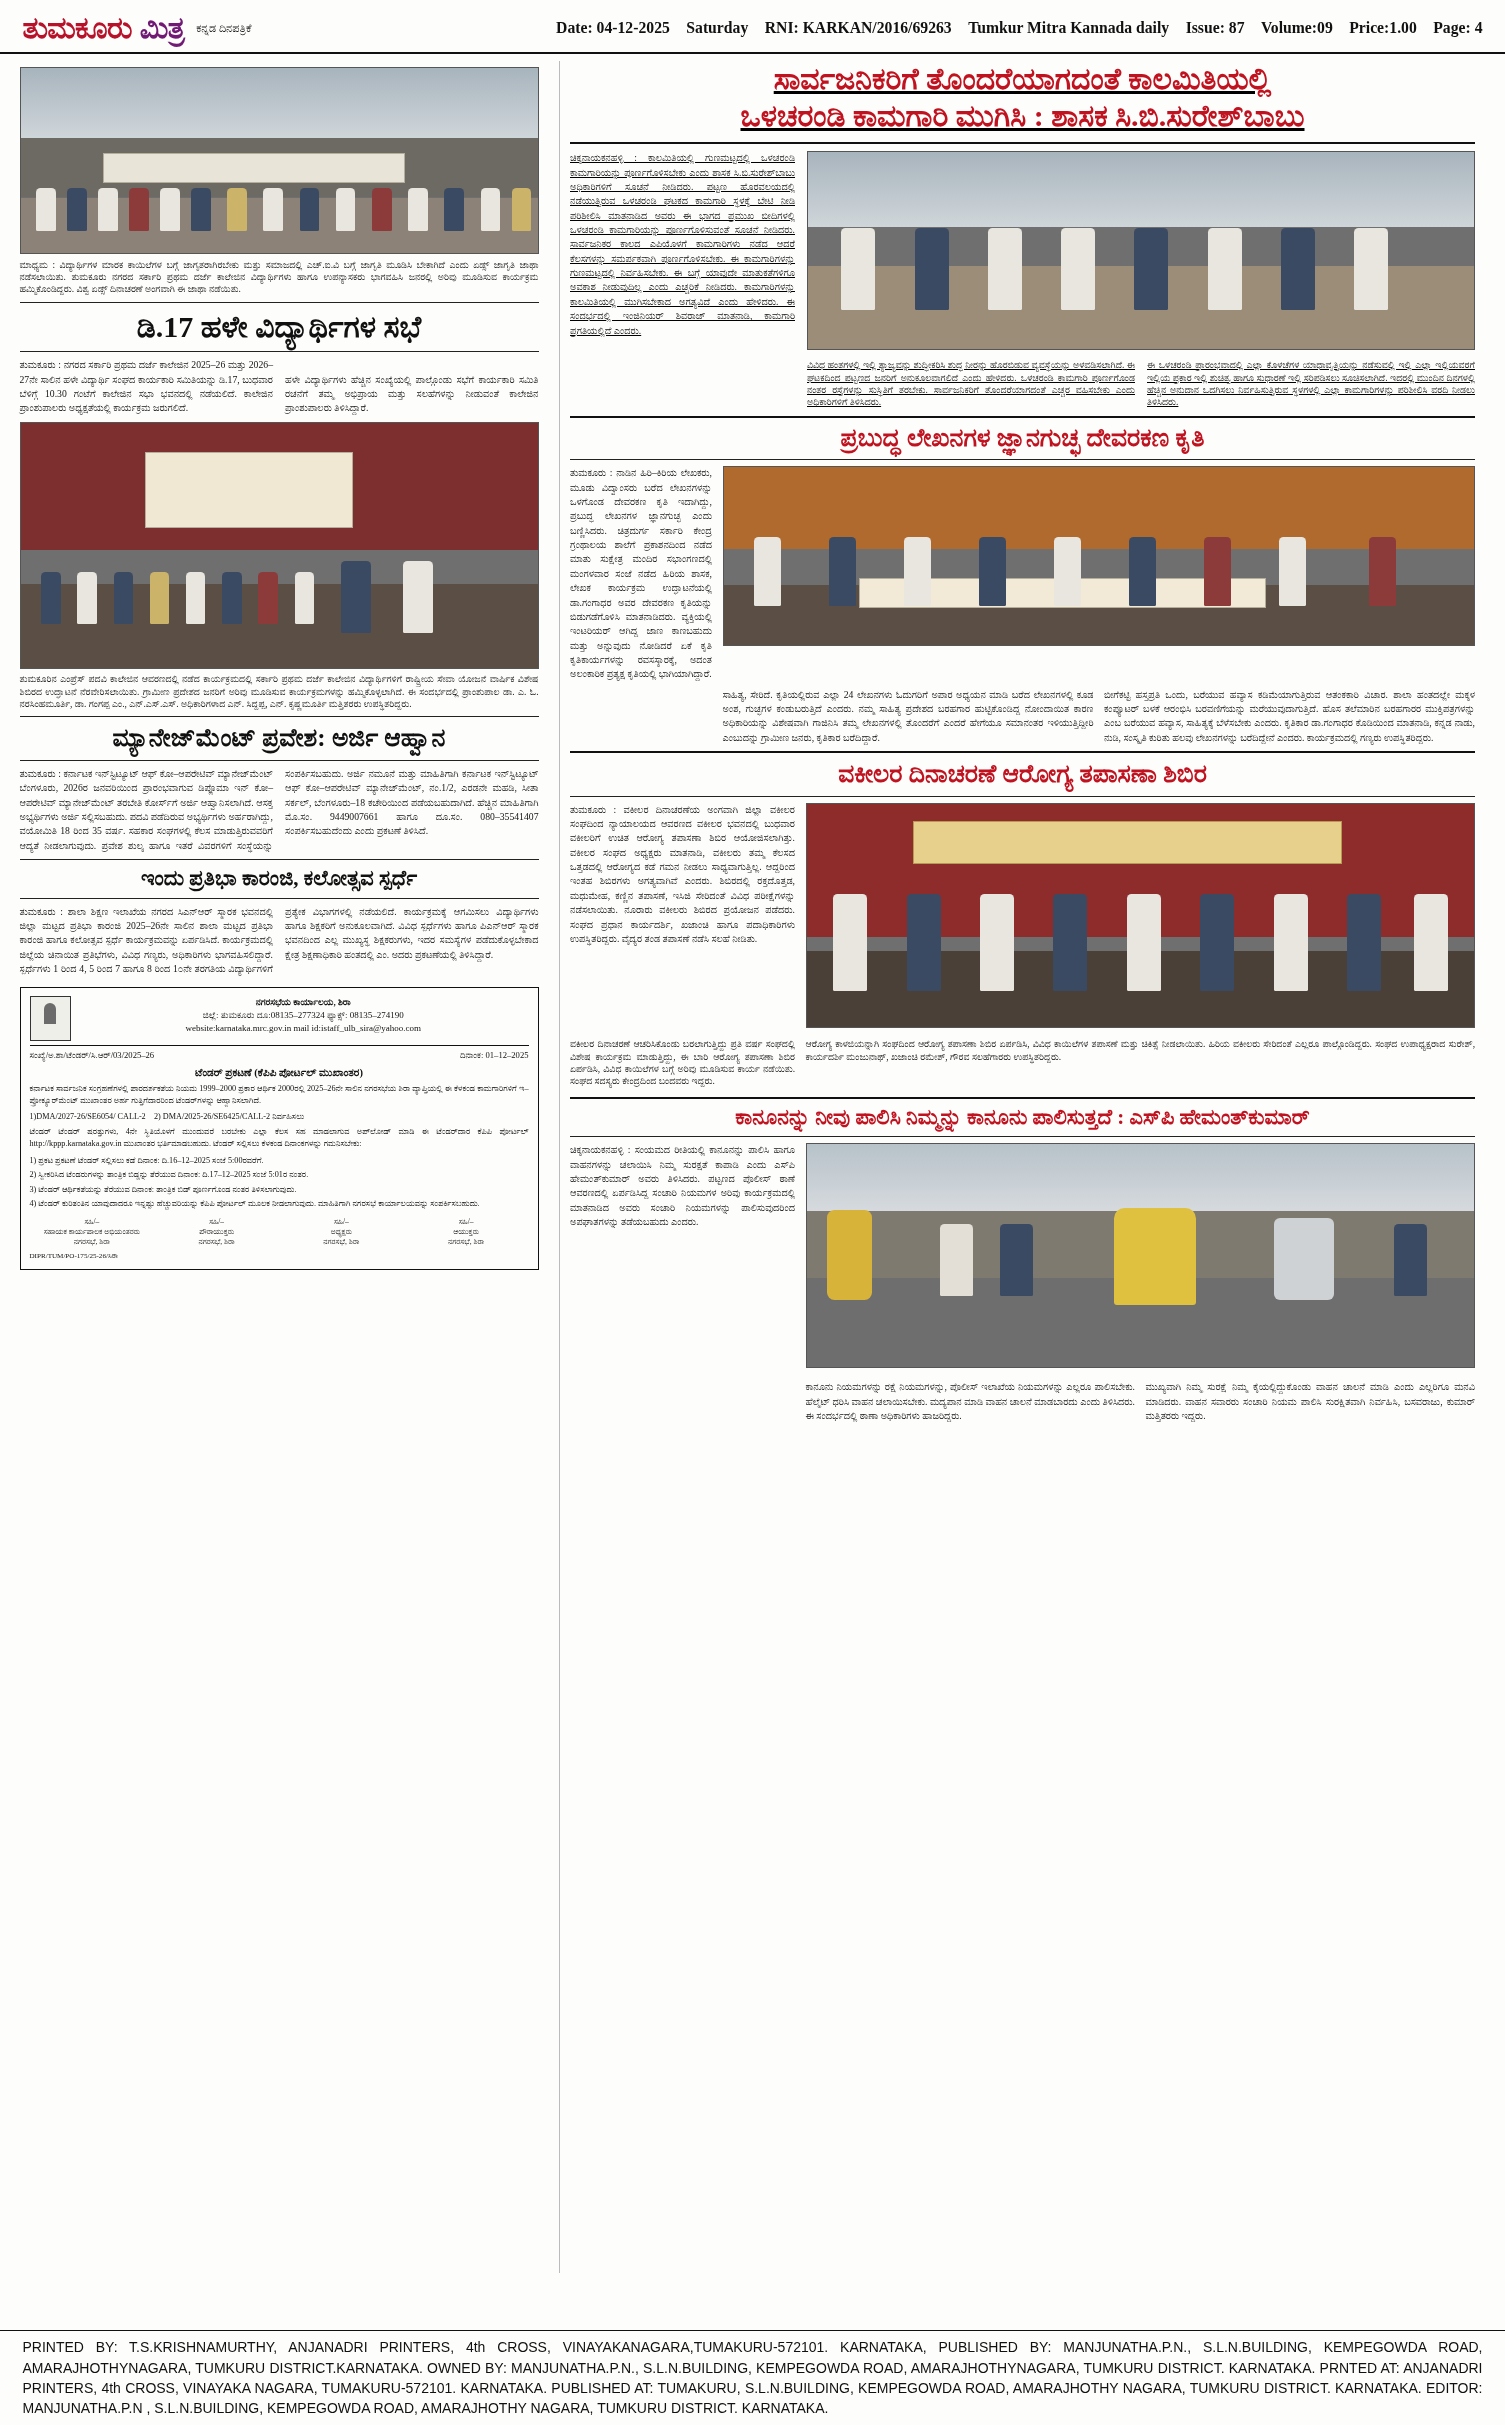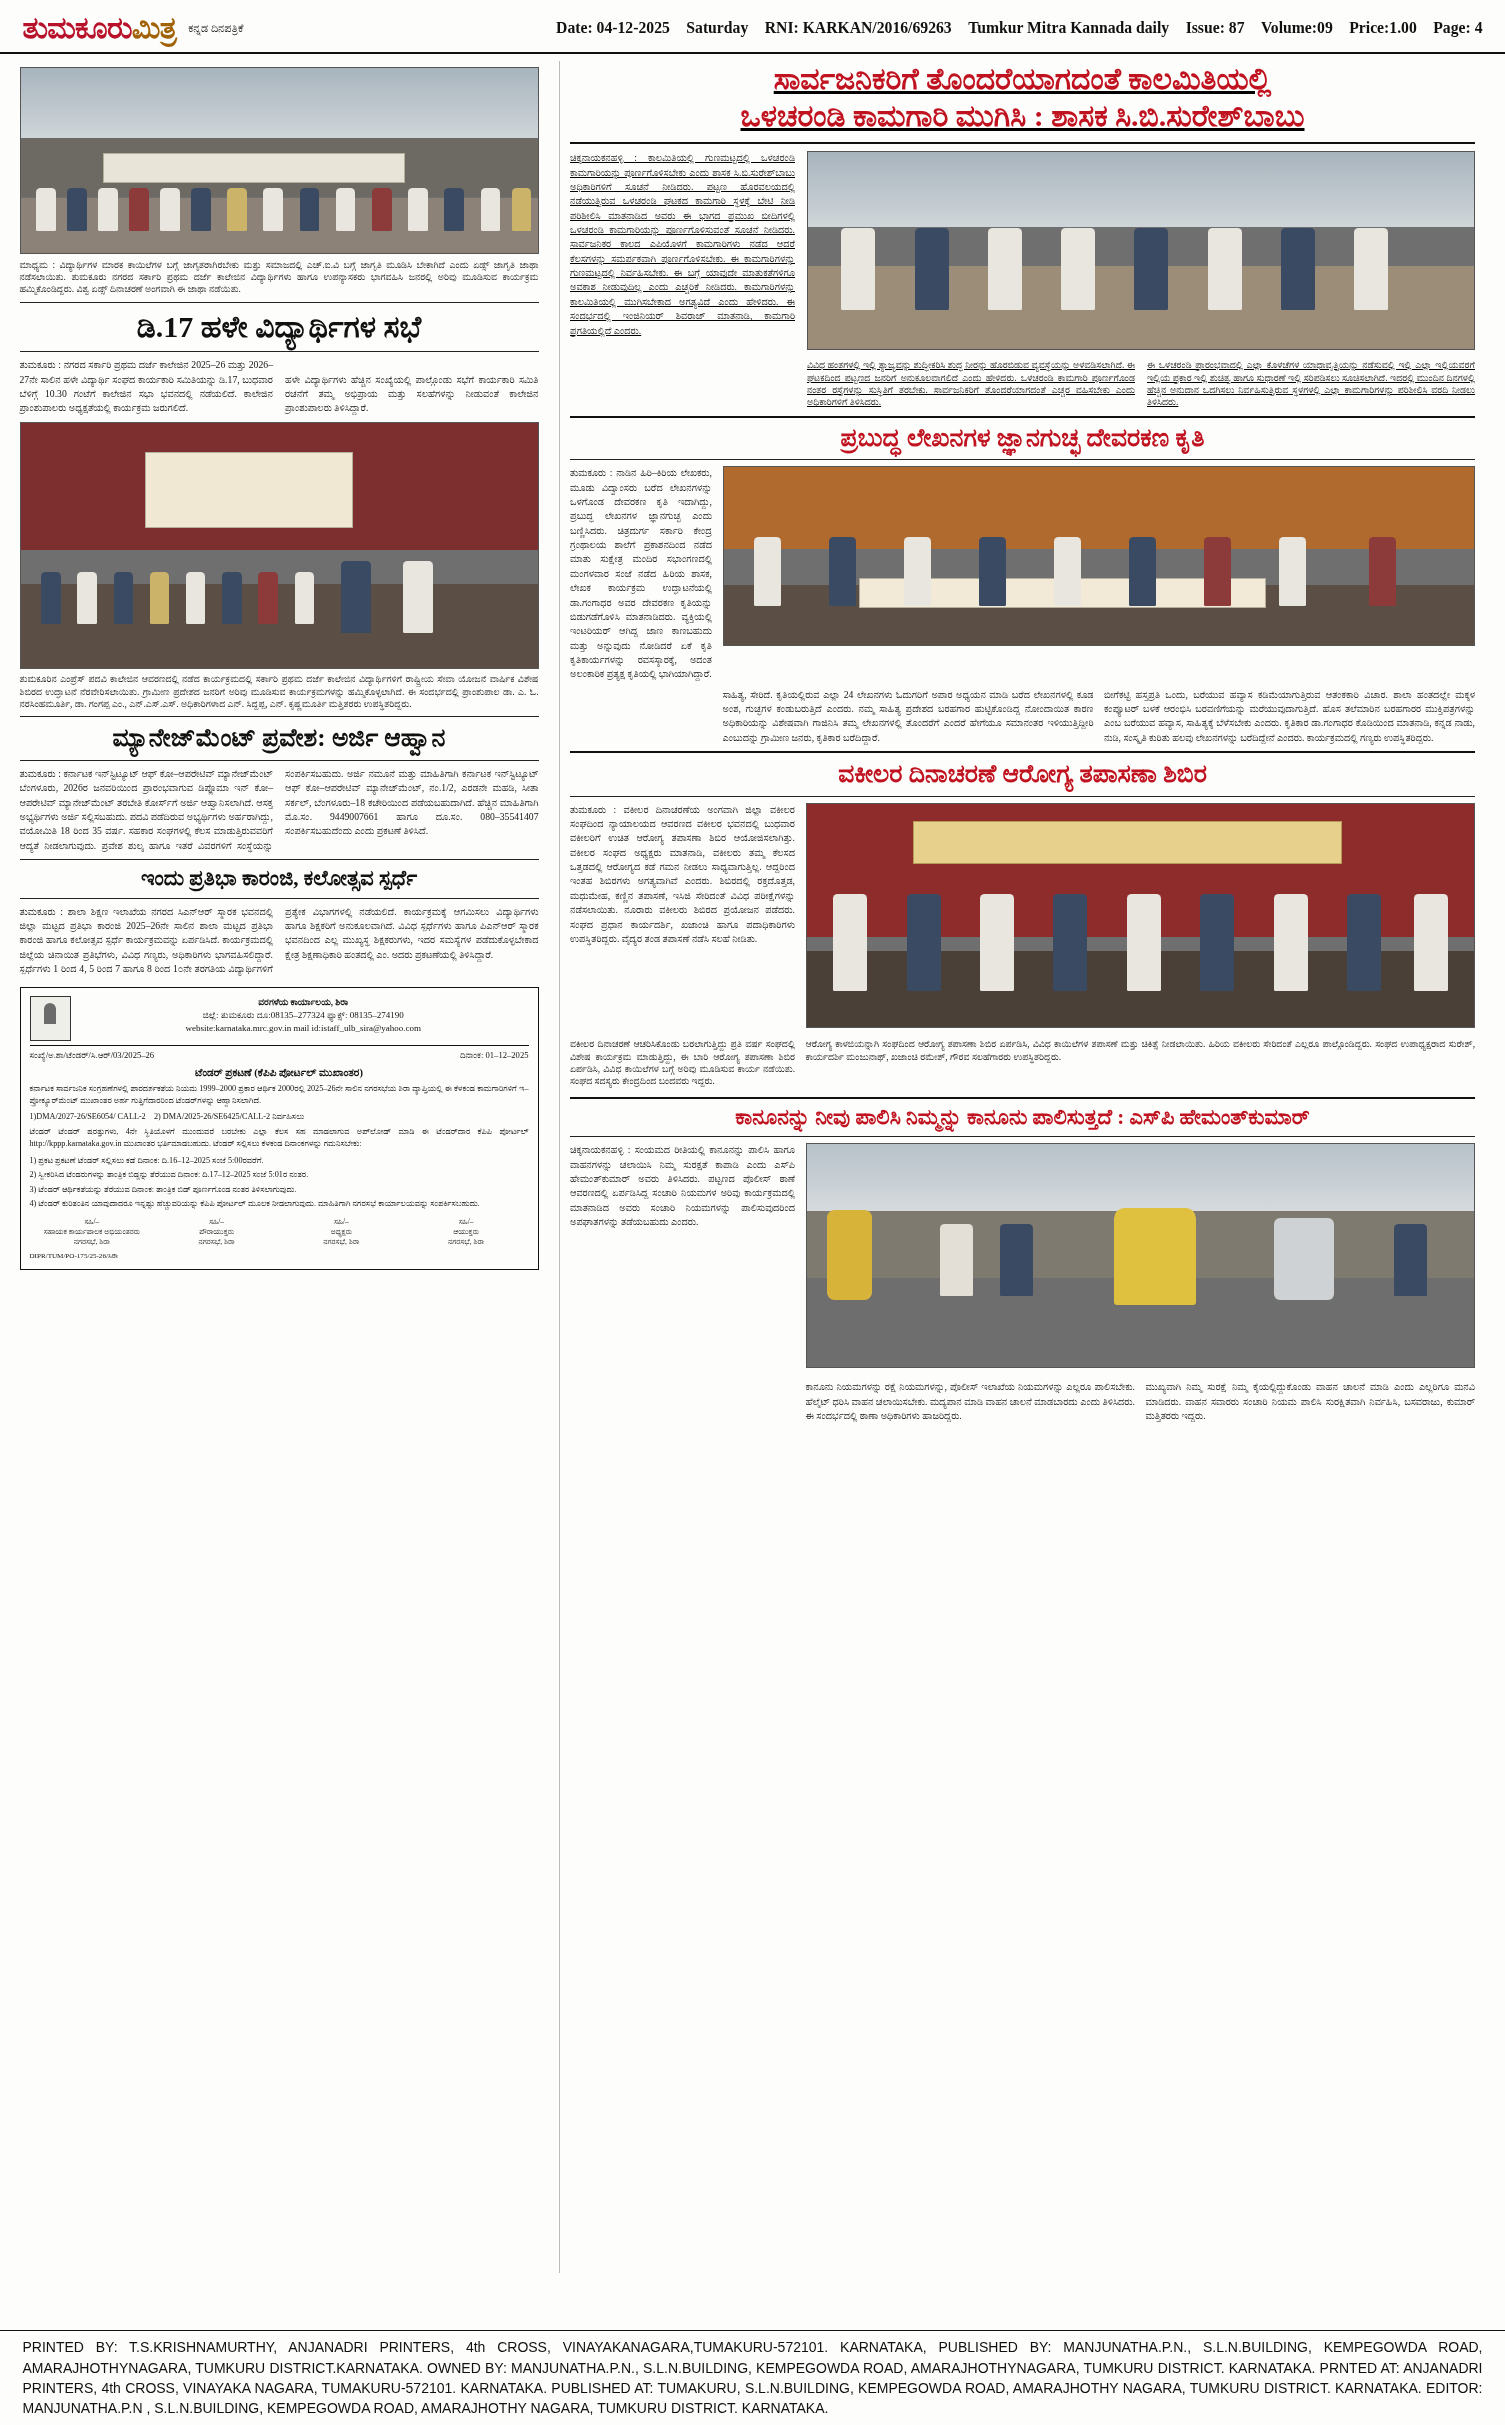--- a/index.html
+++ b/index.html
@@ -11,21 +11,21 @@
   
   .masthead{
     display:flex;align-items:center;gap:12px;
     padding:10.5px 22.5px 6px 22.5px;border-bottom:2.2px solid #111;
   }
   .logo-kan{
     font-family:"Liberation Serif", serif;font-weight:bold;font-size:30px;
     letter-spacing:-0.7px;white-space:nowrap;
   }
   .logo-kan .c1{color:#b8112a;}
-  .logo-kan .c2{color:#a16207;}
+  .logo-kan .c2{color:#701a75;margin-left:8px;}
   .logo-sub{font-size:11.2px;color:#222;font-family:"Liberation Serif", serif;white-space:nowrap;}
   .masthead-meta{
     flex:1;display:flex;justify-content:flex-end;align-items:center;gap:16.5px;
     font-family:"Liberation Serif", serif;font-size:15.7px;font-weight:bold;color:#111;
     white-space:nowrap;
   }
   
   .content{
     display:flex;gap:0;padding:7.5px 19.5px 0 19.5px;box-sizing:border-box;
     height:2219px;
@@ -187,21 +187,21 @@
 
       <hr class="rule">
       <div class="hl-kan hl-md">ಇಂದು ಪ್ರತಿಭಾ ಕಾರಂಜಿ, ಕಲೋತ್ಸವ ಸ್ಪರ್ಧೆ</div>
       <hr class="rule">
       <div class="body-kan cols2" style="white-space:pre-wrap;">ತುಮಕೂರು : ಶಾಲಾ ಶಿಕ್ಷಣ ಇಲಾಖೆಯ ನಗರದ ಸಿಎನ್‌ಆರ್ ಸ್ಮಾರಕ ಭವನದಲ್ಲಿ ಜಿಲ್ಲಾ ಮಟ್ಟದ ಪ್ರತಿಭಾ ಕಾರಂಜಿ 2025–26ನೇ ಸಾಲಿನ ಶಾಲಾ ಮಟ್ಟದ ಪ್ರತಿಭಾ ಕಾರಂಜಿ ಹಾಗೂ ಕಲೋತ್ಸವ ಸ್ಪರ್ಧೆ ಕಾರ್ಯಕ್ರಮವನ್ನು ಏರ್ಪಡಿಸಿದೆ. ಕಾರ್ಯಕ್ರಮದಲ್ಲಿ ಜಿಲ್ಲೆಯ ಚಿನಾಯಿತ ಪ್ರತಿಭೆಗಳು, ವಿವಿಧ ಗಣ್ಯರು, ಅಧಿಕಾರಿಗಳು ಭಾಗವಹಿಸಲಿದ್ದಾರೆ. ಸ್ಪರ್ಧೆಗಳು 1 ರಿಂದ 4, 5 ರಿಂದ 7 ಹಾಗೂ 8 ರಿಂದ 1೦ನೇ ತರಗತಿಯ ವಿದ್ಯಾರ್ಥಿಗಳಿಗೆ ಪ್ರತ್ಯೇಕ ವಿಭಾಗಗಳಲ್ಲಿ ನಡೆಯಲಿದೆ. ಕಾರ್ಯಕ್ರಮಕ್ಕೆ ಆಗಮಿಸಲು ವಿದ್ಯಾರ್ಥಿಗಳು ಹಾಗೂ ಶಿಕ್ಷಕರಿಗೆ ಅನುಕೂಲವಾಗಿದೆ. ವಿವಿಧ ಸ್ಪರ್ಧೆಗಳು ಹಾಗೂ ಪಿಎನ್‌ಆರ್ ಸ್ಮಾರಕ ಭವನದಿಂದ ಎಲ್ಲ ಮುಖ್ಯಸ್ಥ ಶಿಕ್ಷಕರುಗಳು, ಇದರ ಸಮಸ್ಯೆಗಳ ಪಡೆದುಕೊಳ್ಳಬೇಕಾದ ಕ್ಷೇತ್ರ ಶಿಕ್ಷಣಾಧಿಕಾರಿ ಹಂತದಲ್ಲಿ ಎಂ. ಅದರು ಪ್ರಕಟಣೆಯಲ್ಲಿ ತಿಳಿಸಿದ್ದಾರೆ.</div>
 
       <div class="notice">
         <div class="notice-head">
           <div class="emblem"></div>
           <div class="notice-head-txt">
-            <div style="font-weight:bold;">ವರಗಳೆಯ ಕಾರ್ಯಾಲಯ, ಶಿರಾ</div>
+            <div style="font-weight:bold;">ನಗರಸಭೆಯ ಕಾರ್ಯಾಲಯ, ಶಿರಾ</div>
             <div>ಜಿಲ್ಲೆ: ತುಮಕೂರು    ದೂ:08135–277324  ಫ್ಯಾಕ್ಸ್: 08135–274190</div>
             <div>website:karnataka.mrc.gov.in    mail id:istaff_ulb_sira@yahoo.com</div>
           </div>
         </div>
         <div class="notice-row">
           <span>ಸಂಖ್ಯೆ/ಅ.ಶಾ/ಟೆಂಡರ್/ಸಿ.ಆರ್/03/2025–26</span>
           <span>ದಿನಾಂಕ: 01–12–2025</span>
         </div>
         <div class="notice-title">ಟೆಂಡರ್ ಪ್ರಕಟಣೆ (ಕೆಪಿಪಿ ಪೋರ್ಟಲ್ ಮುಖಾಂತರ)</div>
         <div class="notice-body">ಕರ್ನಾಟಕ ಸಾರ್ವಜನಿಕ ಸಂಗ್ರಹಣೆಗಳಲ್ಲಿ ಪಾರದರ್ಶಕತೆಯ ನಿಯಮ 1999–2000 ಪ್ರಕಾರ ಆರ್ಥಿಕ 2000ರಲ್ಲಿ 2025–26ನೇ ಸಾಲಿನ ನಗರಸಭೆಯ ಶಿರಾ ವ್ಯಾಪ್ತಿಯಲ್ಲಿ ಈ ಕೆಳಕಂಡ ಕಾಮಗಾರಿಗಳಿಗೆ ಇ–ಪ್ರೋಕ್ಯೂರ್‌ಮೆಂಟ್ ಮುಖಾಂತರ ಅರ್ಹ ಗುತ್ತಿಗೆದಾರರಿಂದ ಟೆಂಡರ್‌ಗಳನ್ನು ಆಹ್ವಾನಿಸಲಾಗಿದೆ.</div>

